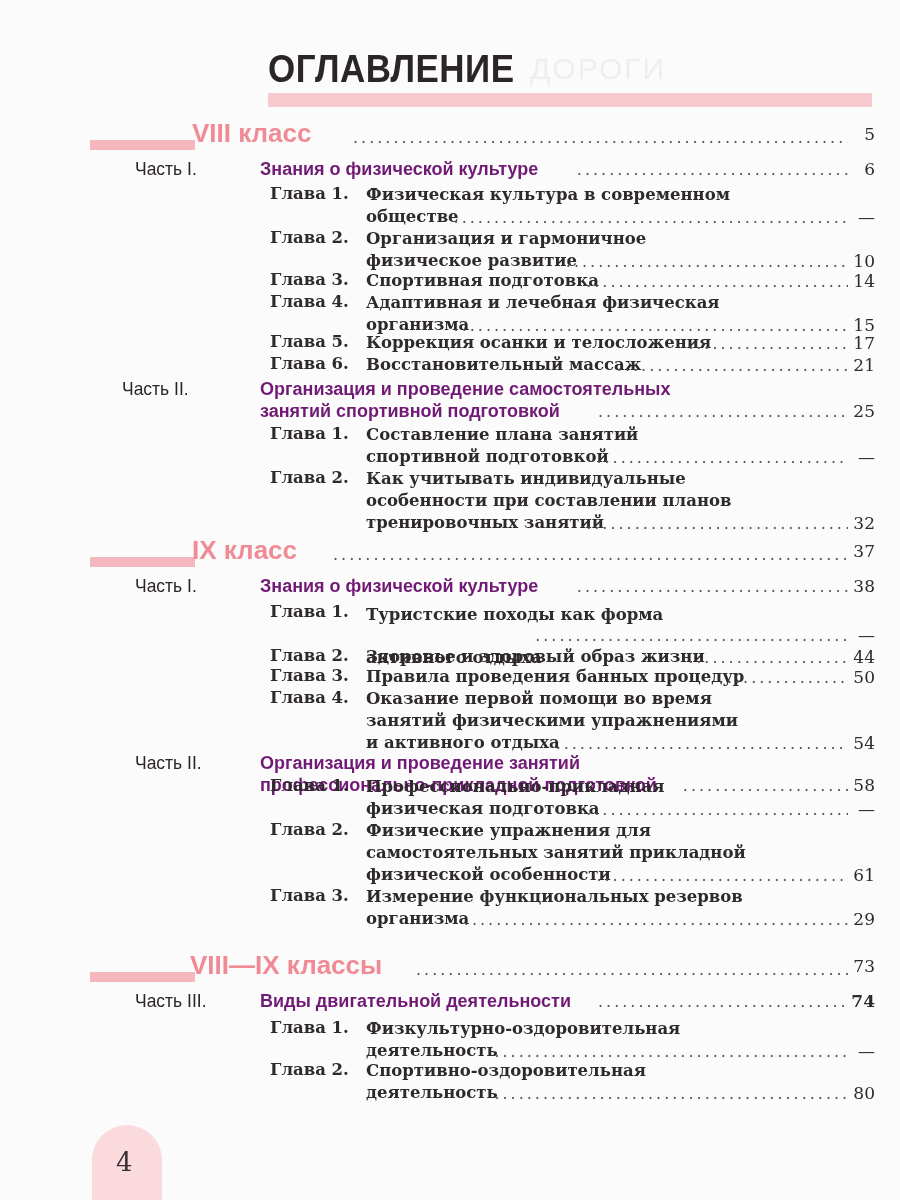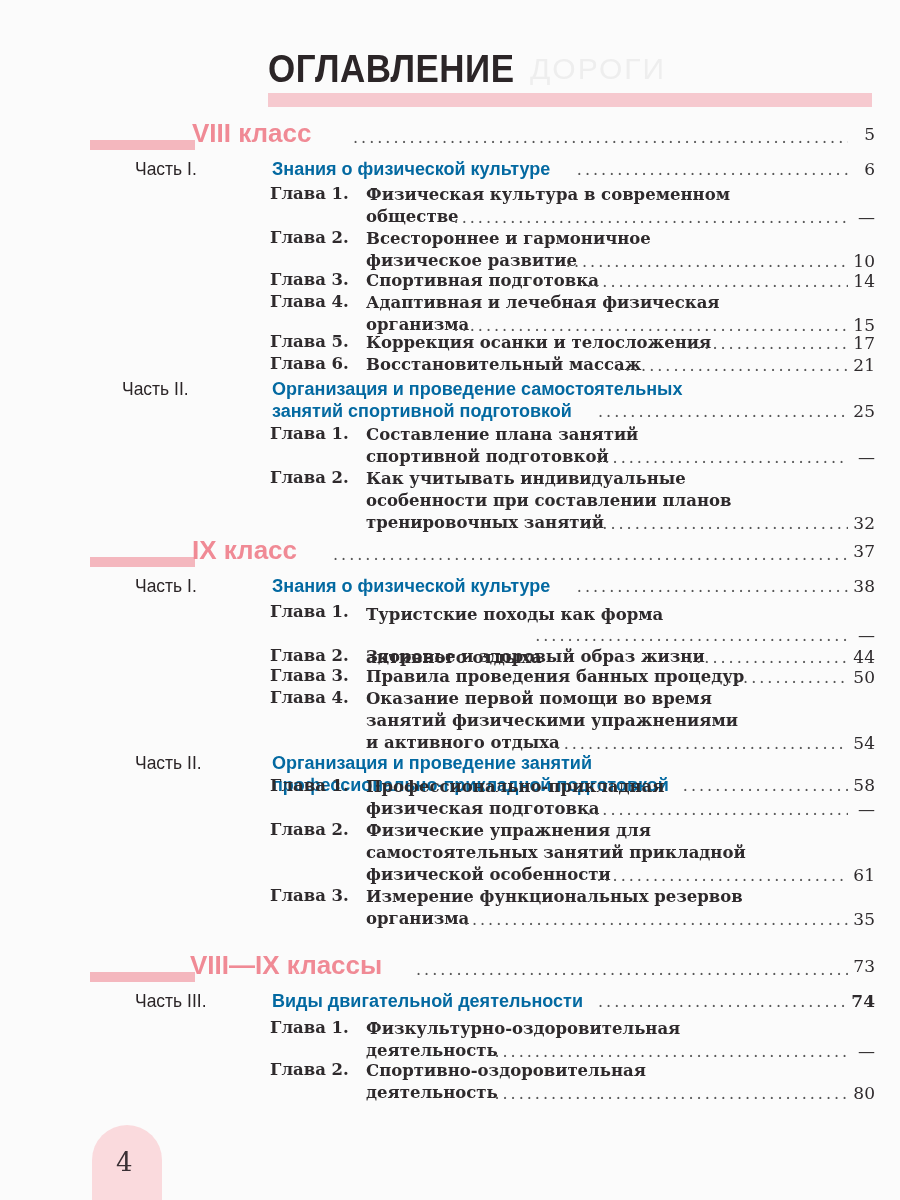--- a/index.html
+++ b/index.html
@@ -25,22 +25,22 @@
   .grade {
     position:absolute; font-family:"Liberation Sans", sans-serif; font-weight:bold;
     font-size:26px; color:#f08a95; white-space:nowrap;
   }
   .grade-bar { position:absolute; height:10px; background:#f4b7be; }
   .part-label {
     position:absolute; font-family:"Liberation Sans", sans-serif; font-size:19px;
     color:#2b2527; transform:scaleX(0.92); transform-origin:left top; white-space:nowrap;
   }
   .part-title {
-    position:absolute; left:272px; font-family:"Liberation Sans", sans-serif; font-weight:bold;
-    font-size:18px; color:#0369a1; white-space:nowrap; line-height:22px;
+    position:absolute; left:260px; font-family:"Liberation Sans", sans-serif; font-weight:bold;
+    font-size:18px; color:#701a75; white-space:nowrap; line-height:22px;
   }
   .ch-label {
     position:absolute; left:270px; font-size:16.5px; font-weight:bold; white-space:nowrap;
     color:#2e2a2c;
   }
   .ch-title {
     position:absolute; left:366px; font-size:16.5px; font-weight:bold; white-space:nowrap;
     color:#2e2a2c; line-height:22px;
   }
   .dots {
@@ -101,21 +101,21 @@
     <div class="part-label" style="left: 135px; top: 990px;">Часть III.</div>
     <div class="part-title" style="top: 990px;">Виды двигательной деятельности</div>
     <div class="dots" style="left: 598px; top: 992px; width: 250px;">........................................................................................................................................................................................................</div>
     <div class="pg" style="top: 991px; font-weight: bold;">74</div>
     <div class="ch-label" style="top: 184px;">Глава 1.</div>
     <div class="ch-title" style="top: 184px;">Физическая культура в современном</div>
     <div class="ch-title" style="top: 206px;">обществе</div>
     <div class="dots" style="left: 453.6px; top: 208px; width: 394.4px;">........................................................................................................................................................................................................</div>
     <div class="pg" style="top: 207px;">—</div>
     <div class="ch-label" style="top: 228px;">Глава 2.</div>
-    <div class="ch-title" style="top: 228px;">Всестороннее и гармоничное</div>
+    <div class="ch-title" style="top: 228px;">Организация и гармоничное</div>
     <div class="ch-title" style="top: 250px;">физическое развитие</div>
     <div class="dots" style="left: 565.8px; top: 252px; width: 282.2px;">........................................................................................................................................................................................................</div>
     <div class="pg" style="top: 251px;">10</div>
     <div class="ch-label" style="top: 270px;">Глава 3.</div>
     <div class="ch-title" style="top: 270px;">Спортивная подготовка</div>
     <div class="dots" style="left: 586.2px; top: 272px; width: 261.8px;">........................................................................................................................................................................................................</div>
     <div class="pg" style="top: 271px; margin-left: 24px;">14</div>
     <div class="ch-label" style="top: 292px;">Глава 4.</div>
     <div class="ch-title" style="top: 292px;">Адаптивная и лечебная физическая</div>
     <div class="ch-title" style="top: 314px;">организма</div>
@@ -167,21 +167,21 @@
     <div class="ch-label" style="top: 820px;">Глава 2.</div>
     <div class="ch-title" style="top: 820px;">Физические упражнения для</div>
     <div class="ch-title" style="top: 842px;">самостоятельных занятий прикладной</div>
     <div class="ch-title" style="top: 864px;">физической особенности</div>
     <div class="dots" style="left: 596.4px; top: 866px; width: 251.6px;">........................................................................................................................................................................................................</div>
     <div class="pg" style="top: 865px;">61</div>
     <div class="ch-label" style="top: 886px;">Глава 3.</div>
     <div class="ch-title" style="top: 886px;">Измерение функциональных резервов</div>
     <div class="ch-title" style="top: 908px;">организма</div>
     <div class="dots" style="left: 463.8px; top: 910px; width: 384.2px;">........................................................................................................................................................................................................</div>
-    <div class="pg" style="top: 909px;">35</div>
+    <div class="pg" style="top: 909px;">29</div>
     <div class="ch-label" style="top: 1018px;">Глава 1.</div>
     <div class="ch-title" style="top: 1018px;">Физкультурно-оздоровительная</div>
     <div class="ch-title" style="top: 1040px;">деятельность</div>
     <div class="dots" style="left: 494.4px; top: 1042px; width: 353.6px;">........................................................................................................................................................................................................</div>
     <div class="pg" style="top: 1041px;">—</div>
     <div class="ch-label" style="top: 1060px;">Глава 2.</div>
     <div class="ch-title" style="top: 1060px;">Спортивно-оздоровительная</div>
     <div class="ch-title" style="top: 1082px;">деятельность</div>
     <div class="dots" style="left: 494.4px; top: 1084px; width: 353.6px;">........................................................................................................................................................................................................</div>
     <div class="pg" style="top: 1083px;">80</div>

